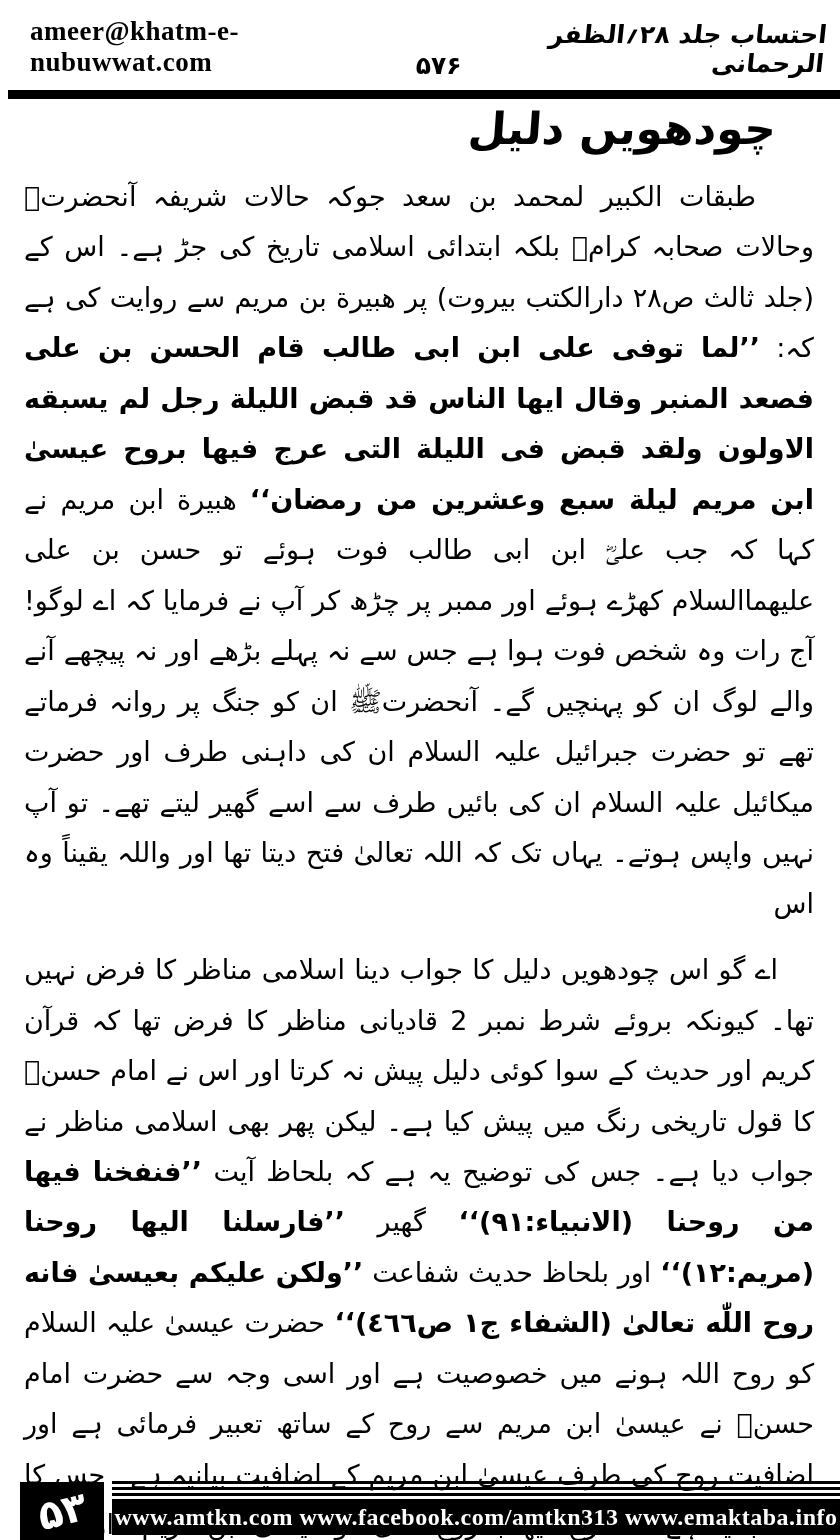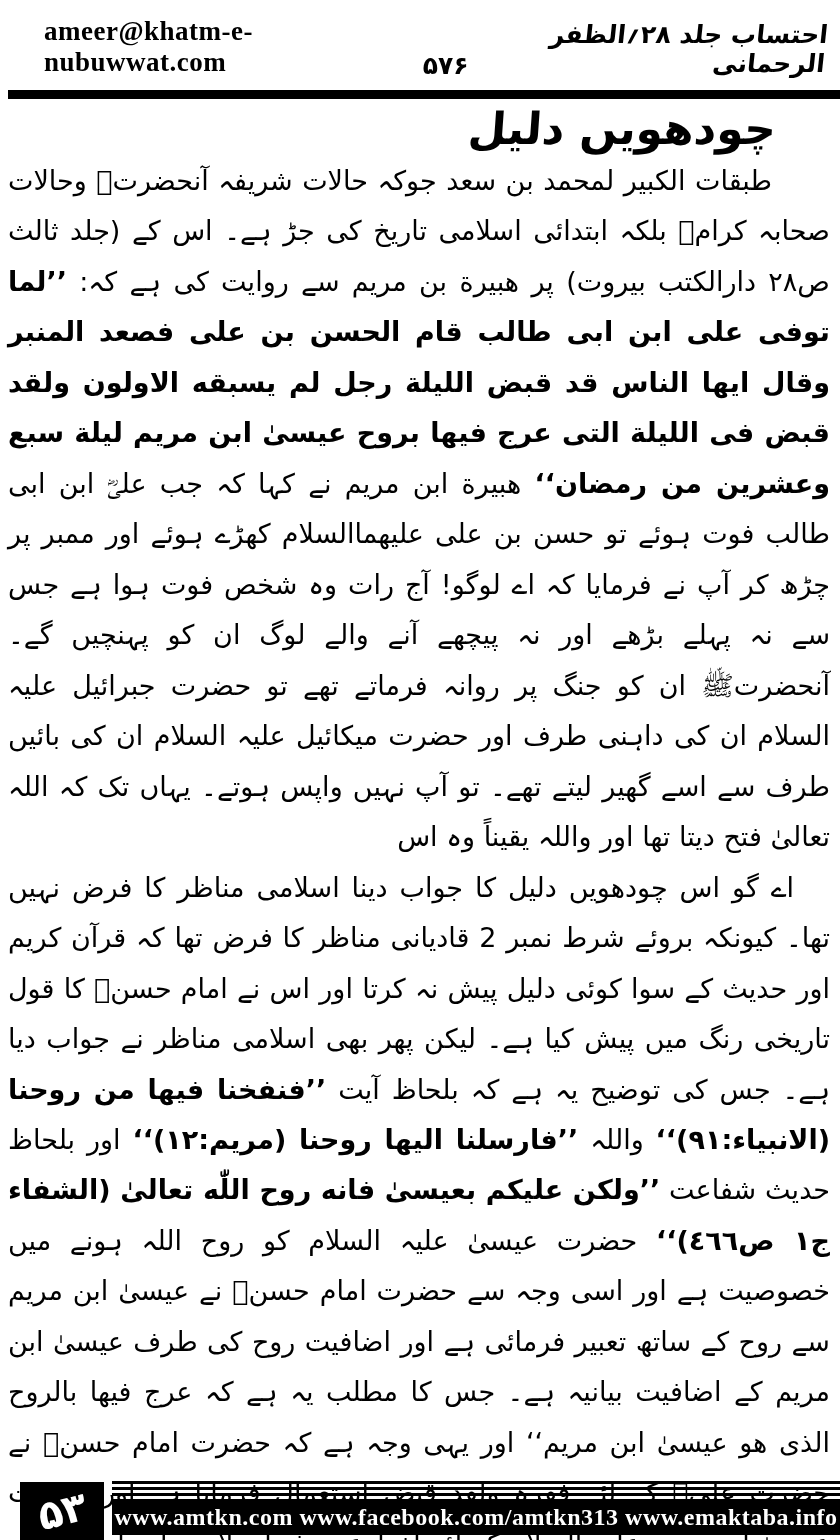--- a/index.html
+++ b/index.html
@@ -10,21 +10,21 @@
     color: #000000;
     font-family: "DejaVu Sans", sans-serif;
     position: relative;
     overflow: hidden;
   }
 
   
   .header {
     display: flex;
     align-items: flex-end;
-    padding: 16px 14px 0 44px;
+    padding: 16px 14px 0 30px;
   }
   .email {
     font-family: "Liberation Serif", serif;
     font-weight: bold;
     font-size: 27px;
     letter-spacing: 0.5px;
   }
   .page-number {
     direction: rtl;
     font-size: 25px;
@@ -61,21 +61,21 @@
   }
 
   
   .article {
     direction: rtl;
     text-align: justify;
     padding: 0 10px 0 8px;
     font-size: 27px;
     line-height: 1.87;
   }
-  .article p { margin: 0; }
+  .article p { margin: 16px; }
   .para-1 { text-indent: 58px; margin-top: 4px; }
   .para-2 { text-indent: 36px; margin-top: 22px; }
   .seg-arabic { font-weight: bold; }
 
   
   .footer {
     position: absolute;
     left: 0;
     right: 0;
     bottom: 0;
@@ -141,21 +141,21 @@
 
 <div class="article">
   <p class="para-1">
     <span class="seg-urdu">طبقات الکبیر لمحمد بن سعد جوکہ حالات شریفہ آنحضرتﷺ وحالات صحابہ کرامؓ بلکہ ابتدائی اسلامی تاریخ کی جڑ ہے۔ اس کے (جلد ثالث ص۲۸ دارالکتب بیروت) پر ھبیرة بن مریم سے روایت کی ہے کہ:</span>
     <span class="seg-arabic">’’لما توفی علی ابن ابی طالب قام الحسن بن علی فصعد المنبر وقال ایھا الناس قد قبض اللیلة رجل لم یسبقه الاولون ولقد قبض فی اللیلة التی عرج فیھا بروح عیسیٰ ابن مریم لیلة سبع وعشرین من رمضان‘‘</span>
     <span class="seg-urdu">ھبیرة ابن مریم نے کہا کہ جب علیؓ ابن ابی طالب فوت ہوئے تو حسن بن علی علیھماالسلام کھڑے ہوئے اور ممبر پر چڑھ کر آپ نے فرمایا کہ اے لوگو! آج رات وہ شخص فوت ہوا ہے جس سے نہ پہلے بڑھے اور نہ پیچھے آنے والے لوگ ان کو پہنچیں گے۔ آنحضرتﷺ ان کو جنگ پر روانہ فرماتے تھے تو حضرت جبرائیل علیہ السلام ان کی داہنی طرف اور حضرت میکائیل علیہ السلام ان کی بائیں طرف سے اسے گھیر لیتے تھے۔ تو آپ نہیں واپس ہوتے۔ یہاں تک کہ اللہ تعالیٰ فتح دیتا تھا اور واللہ یقیناً وہ اس</span>
   </p>
   <p class="para-2">
     <span class="seg-urdu">اے گو اس چودھویں دلیل کا جواب دینا اسلامی مناظر کا فرض نہیں تھا۔ کیونکہ بروئے شرط نمبر 2 قادیانی مناظر کا فرض تھا کہ قرآن کریم اور حدیث کے سوا کوئی دلیل پیش نہ کرتا اور اس نے امام حسنؓ کا قول تاریخی رنگ میں پیش کیا ہے۔ لیکن پھر بھی اسلامی مناظر نے جواب دیا ہے۔ جس کی توضیح یہ ہے کہ بلحاظ آیت</span>
     <span class="seg-arabic">’’فنفخنا فیھا من روحنا (الانبیاء:۹۱)‘‘</span>
-    <span class="seg-urdu">واللہ</span>
+    <span class="seg-urdu">گھیر</span>
     <span class="seg-arabic">’’فارسلنا الیھا روحنا (مریم:۱۲)‘‘</span>
     <span class="seg-urdu">اور بلحاظ حدیث شفاعت</span>
     <span class="seg-arabic">’’ولکن علیکم بعیسیٰ فانه روح اللّٰه تعالیٰ (الشفاء ج۱ ص٤٦٦)‘‘</span>
     <span class="seg-urdu">حضرت عیسیٰ علیہ السلام کو روح اللہ ہونے میں خصوصیت ہے اور اسی وجہ سے حضرت امام حسنؓ نے عیسیٰ ابن مریم سے روح کے ساتھ تعبیر فرمائی ہے اور اضافیت روح کی طرف عیسیٰ ابن مریم کے اضافیت بیانیہ ہے۔ جس کا مطلب یہ ہے کہ عرج فیھا بالروح الذی ھو عیسیٰ ابن مریم‘‘ اور یہی وجہ ہے کہ حضرت امام حسنؓ نے حضرت علیؓ کے لئے فقرہ ولقد قبض استعمال فرمایا ہے اور حضرت عیسیٰ ابن مریم علیہ السلام کے لئے لفظ عرج فیھا بولا ہے اور اسی کتاب طبقات ابن سعد کی یہ عبارت اس مضمون کی تائید کرتی ہے۔</span>
     
     
   </p>
 </div>
 
 <div class="footer">

